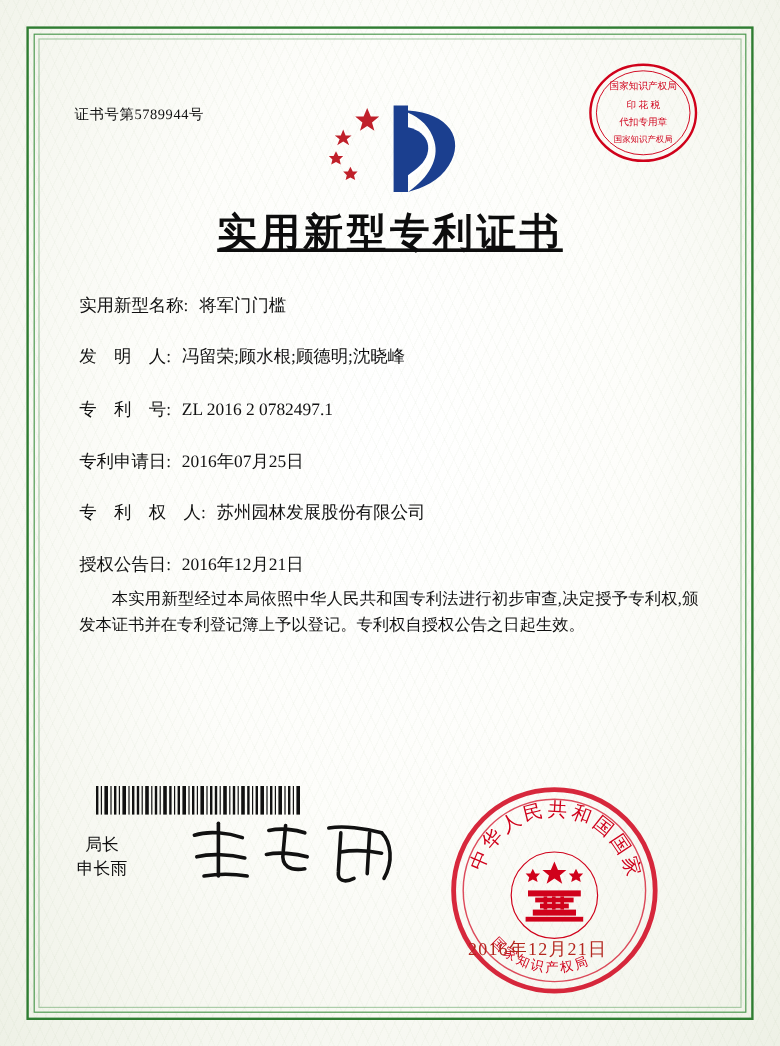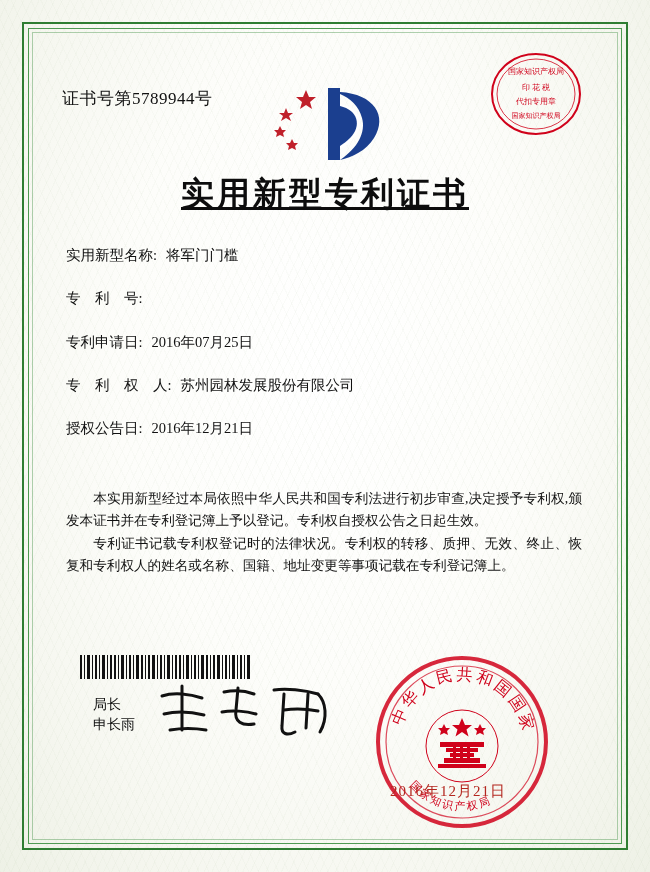--- a/index.html
+++ b/index.html
@@ -68,21 +68,21 @@
     left: 40px;
     top: 40px;
     right: 40px;
     bottom: 40px;
   }
 
   .cert-no {
     position: absolute;
     left: 22px;
     top: 47px;
-    font-size: 17px;
+    font-size: 12px;
     letter-spacing: 0.5px;
     color: #111;
     white-space: nowrap;
   }
 
   .emblem-logo {
     position: absolute;
     left: 230px;
     top: 42px;
     width: 130px;
@@ -153,25 +153,26 @@
   .barcode {
     position: absolute;
     left: 40px;
     top: 615px;
     width: 172px;
     height: 24px;
   }
 
   .signature-block {
     position: absolute;
-    left: 53px;
+    left: 24px;
     top: 655px;
     font-size: 14px;
     line-height: 1.45;
     color: #111;
+    text-align: center;
   }
 
   .hand-sign {
     position: absolute;
     left: 110px;
     top: 640px;
     width: 190px;
     height: 62px;
   }
 
@@ -244,39 +245,43 @@
     </div>
 
     <div class="title">实用新型专利证书</div>
 
     <div class="fields">
       <div class="field-row">
         <span class="field-label">实用新型名称:</span>
         <span class="field-value">将军门门槛</span>
       </div>
       <div class="field-row">
+        <span class="field-label">发　明　人:</span>
+        <span class="field-value">冯留荣;顾水根;顾德明;沈晓峰</span>
+      </div>
+      <div class="field-row">
         <span class="field-label">专　利　号:</span>
+        <span class="field-value">ZL 2016 2 0782497.1</span>
       </div>
       <div class="field-row">
         <span class="field-label">专利申请日:</span>
         <span class="field-value">2016年07月25日</span>
       </div>
       <div class="field-row">
         <span class="field-label">专　利　权　人:</span>
         <span class="field-value">苏州园林发展股份有限公司</span>
       </div>
       <div class="field-row">
         <span class="field-label">授权公告日:</span>
         <span class="field-value">2016年12月21日</span>
       </div>
     </div>
 
     <div class="paragraphs">
       <p>本实用新型经过本局依照中华人民共和国专利法进行初步审查,决定授予专利权,颁发本证书并在专利登记簿上予以登记。专利权自授权公告之日起生效。</p>
-      <p>专利证书记载专利权登记时的法律状况。专利权的转移、质押、无效、终止、恢复和专利权人的姓名或名称、国籍、地址变更等事项记载在专利登记簿上。</p>
     </div>
 
     <div class="barcode">
       <svg viewBox="0 0 172 24" width="172" height="24" preserveAspectRatio="none">
         <g fill="#111">
           <rect x="0" y="0" width="2" height="24"></rect>
             <rect x="4" y="0" width="1" height="24"></rect>
           <rect x="7" y="0" width="3" height="24"></rect>
             <rect x="12" y="0" width="1" height="24"></rect>
           <rect x="15" y="0" width="2" height="24"></rect>

